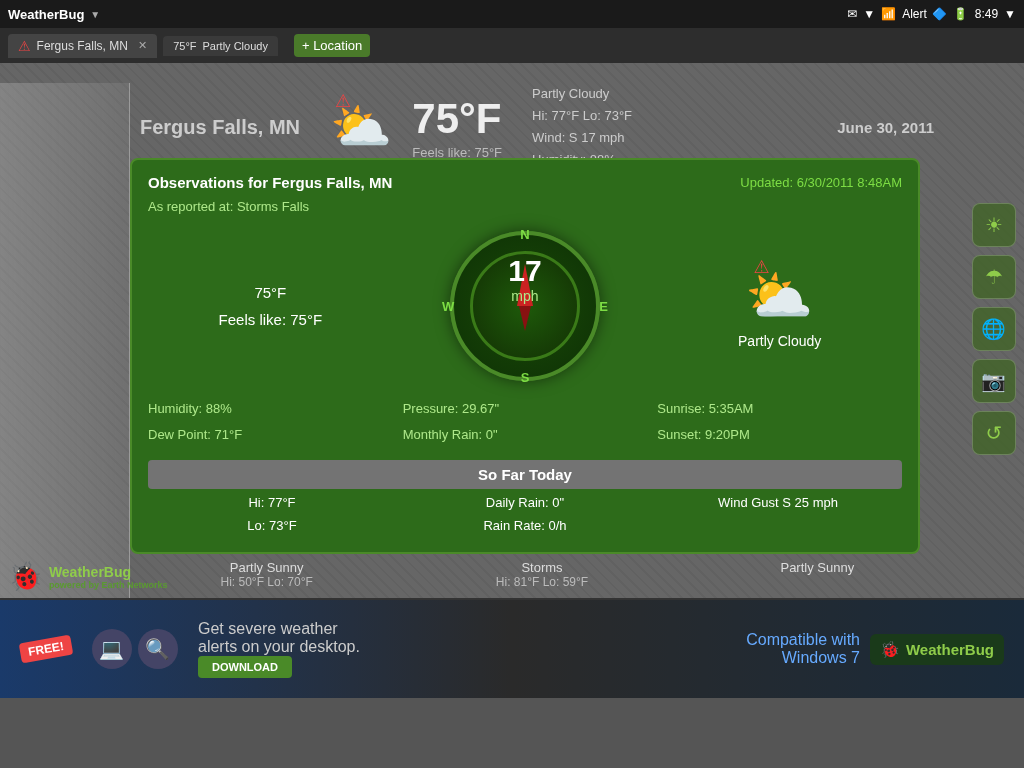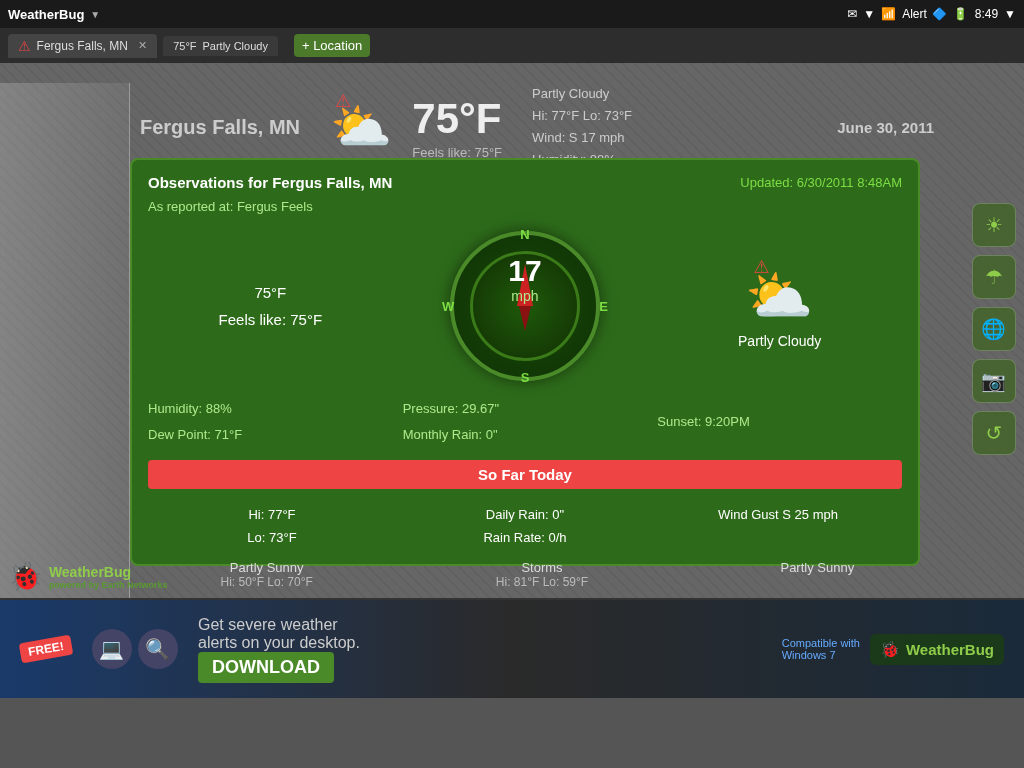--- a/index.html
+++ b/index.html
@@ -127,27 +127,27 @@
 
     .weather-icon-col { text-align: center; color: white; }
     .weather-condition { color: white; font-size: 14px; margin-top: 5px; }
 
     .hum-col, .pressure-col, .sun-col {
       color: #aee88a; font-size: 13px; line-height: 2;
     }
 
     
     .so-far-header {
-      background: #ef4444; border-radius: 4px;
+      background: #737373; border-radius: 4px;
       text-align: center; color: white; font-size: 15px; font-weight: bold;
       padding: 6px; margin-top: 12px;
     }
     .so-far-body {
       display: grid; grid-template-columns: 1fr 1fr 1fr;
-      gap: 5px; margin-top: 14px; color: white; font-size: 13px;
+      gap: 5px; margin-top: 2px; color: white; font-size: 13px;
       text-align: center;
     }
     .so-far-item { line-height: 1.8; }
 
     
     .forecast-strip {
       position: absolute; bottom: 105px; left: 130px; right: 70px;
       display: grid; grid-template-columns: 1fr 1fr 1fr;
       gap: 2px; color: #ccc; text-align: center; font-size: 13px;
     }
@@ -168,21 +168,21 @@
     }
     .ad-icons { display: flex; gap: 6px; align-items: center; }
     .ad-icon-circle {
       width: 40px; height: 40px; border-radius: 50%;
       background: #446; display: flex; align-items: center; justify-content: center;
       font-size: 20px;
     }
     .alert-text { color: #e66; font-size: 40px; font-weight: bold; font-style: italic; }
     .download-btn {
       background: #4a8a28; color: white; border: none;
-      padding: 5px 14px; border-radius: 4px; font-size: 18px; font-weight: bold;
+      padding: 5px 14px; border-radius: 4px; font-size: 11px; font-weight: bold;
     }
     .weatherbug-logo-sm { color: #8fcc4a; font-size: 15px; font-weight: bold; }
 
     
     .wb-logo {
       position: absolute; bottom: 105px; left: 8px;
       color: #8fcc4a; font-size: 18px; font-weight: bold;
       display: flex; align-items: center; gap: 6px;
     }
     .wb-bug { font-size: 28px; }
@@ -249,21 +249,21 @@
       <div>Humidity: 88%</div>
     </div>
     <div class="date-text">June 30, 2011</div>
   </div>
 
   <div class="obs-card">
     <div class="obs-header">
       <span class="obs-title">Observations for Fergus Falls, MN</span>
       <span class="obs-updated">Updated: 6/30/2011 8:48AM</span>
     </div>
-    <div class="obs-reported">As reported at: Fergus Feels</div>
+    <div class="obs-reported">As reported at: Storms Falls</div>
 
     <div class="obs-body">
 
       <div class="temp-col">
         <div>75°F</div>
         <div>Feels like:  75°F</div>
       </div>
 
       <div style="display:flex;flex-direction:column;align-items:center;">
         <div class="compass-container">
@@ -309,20 +309,21 @@
 
       <div class="hum-col">
         <div>Humidity: 88%</div>
         <div>Dew Point: 71°F</div>
       </div>
       <div class="pressure-col">
         <div>Pressure: 29.67"</div>
         <div>Monthly Rain: 0"</div>
       </div>
       <div class="sun-col">
+        <div>Sunrise: 5:35AM</div>
         <div>Sunset: 9:20PM</div>
       </div>
     </div>
 
     <div class="so-far-header">So Far Today</div>
     <div class="so-far-body">
       <div class="so-far-item">
         <div>Hi: 77°F</div>
         <div>Lo: 73°F</div>
       </div>
@@ -360,21 +361,21 @@
     <span class="ad-free-badge">FREE!</span>
     <div class="ad-icons">
       <div class="ad-icon-circle">💻</div>
       <div class="ad-icon-circle">🔍</div>
     </div>
     <div>
       <div style="color:#ccc;font-size:16px;">Get severe weather<br>alerts on your desktop.</div>
       <button class="download-btn">DOWNLOAD</button>
     </div>
     <div style="display:flex;align-items:center;gap:10px;margin-left:auto;">
-      <div style="color:#6af;font-size:11px;text-align:left;">Compatible with<br>Windows 7</div>
+      <div style="color:#6af;font-size:16px;text-align:right;">Compatible with<br>Windows 7</div>
       <div style="background:#1a3a1a;padding:6px 10px;border-radius:6px;display:flex;align-items:center;gap:6px;">
         <span>🐞</span>
         <span class="weatherbug-logo-sm">WeatherBug</span>
       </div>
     </div>
   </div>
 
 </div>
 
 </body></html>

